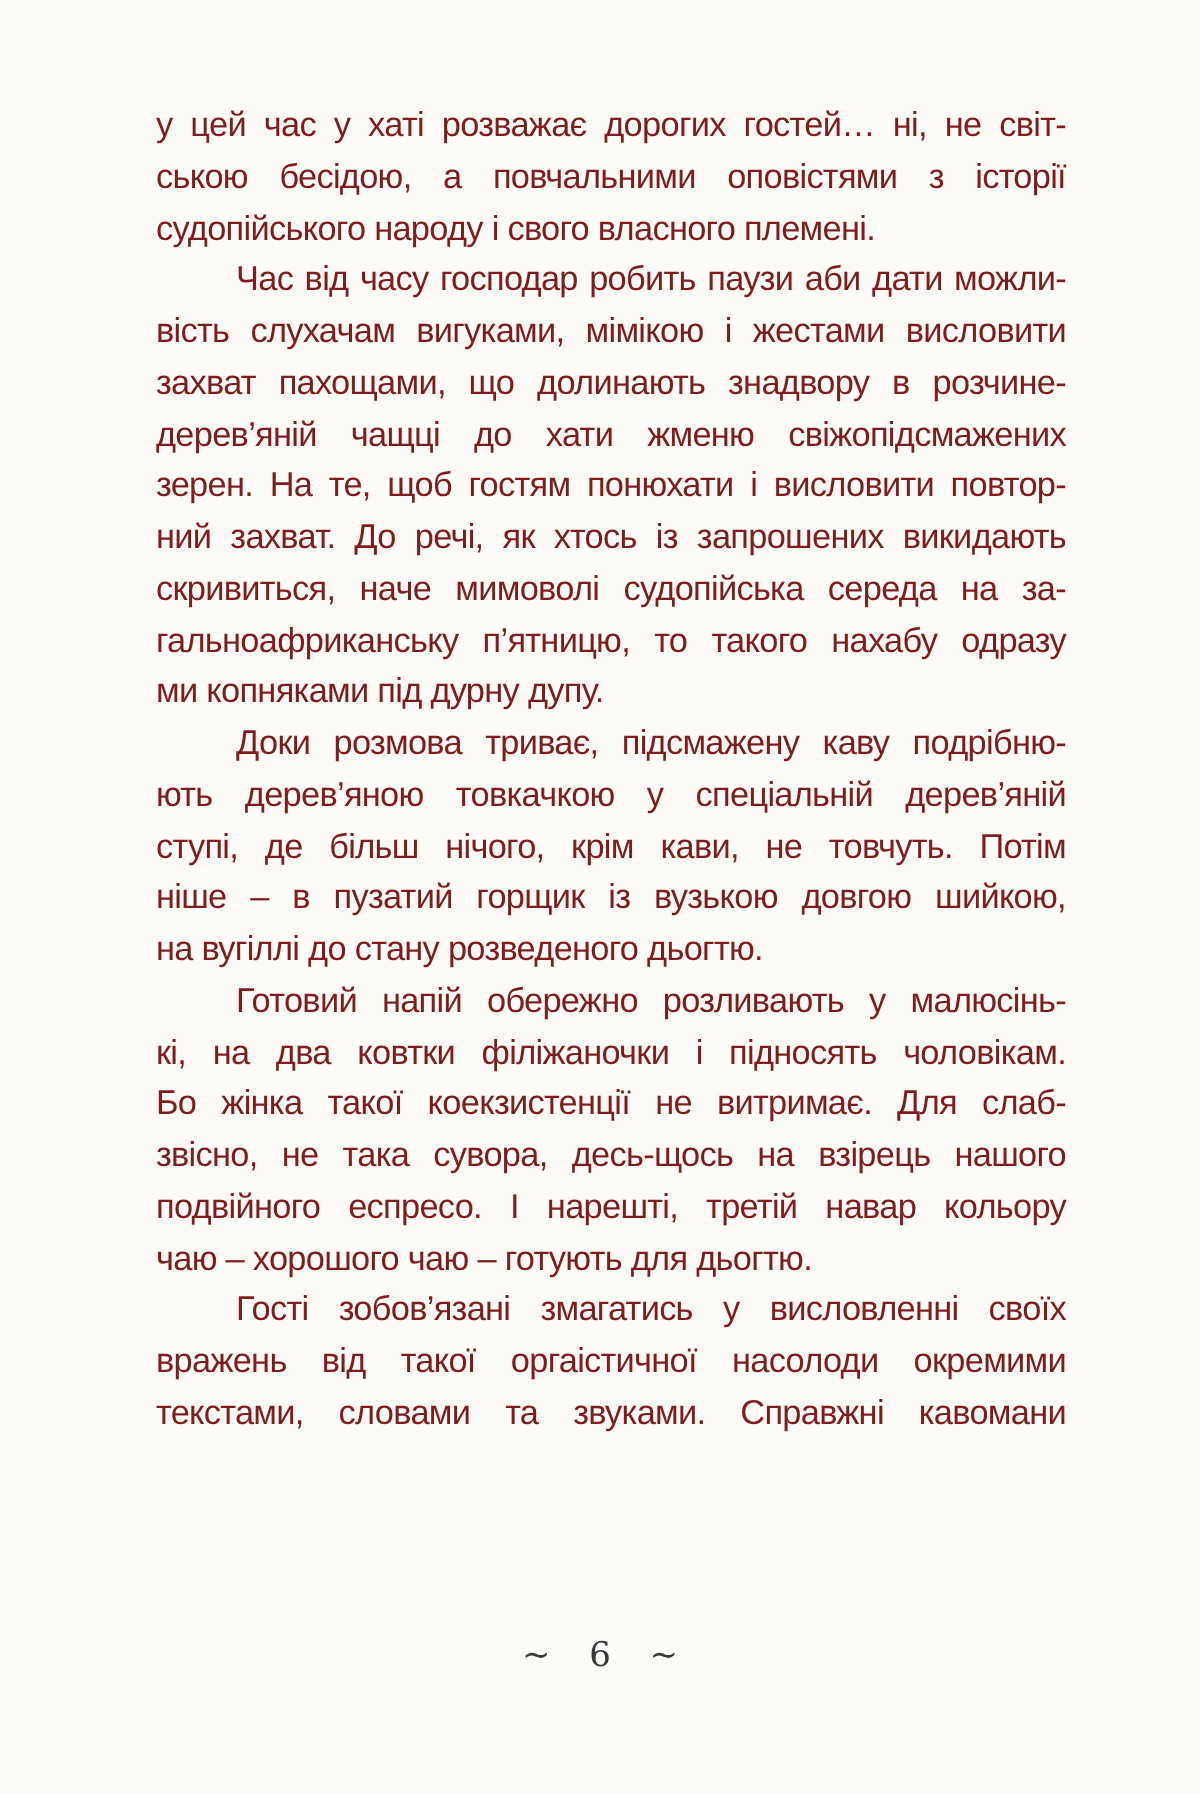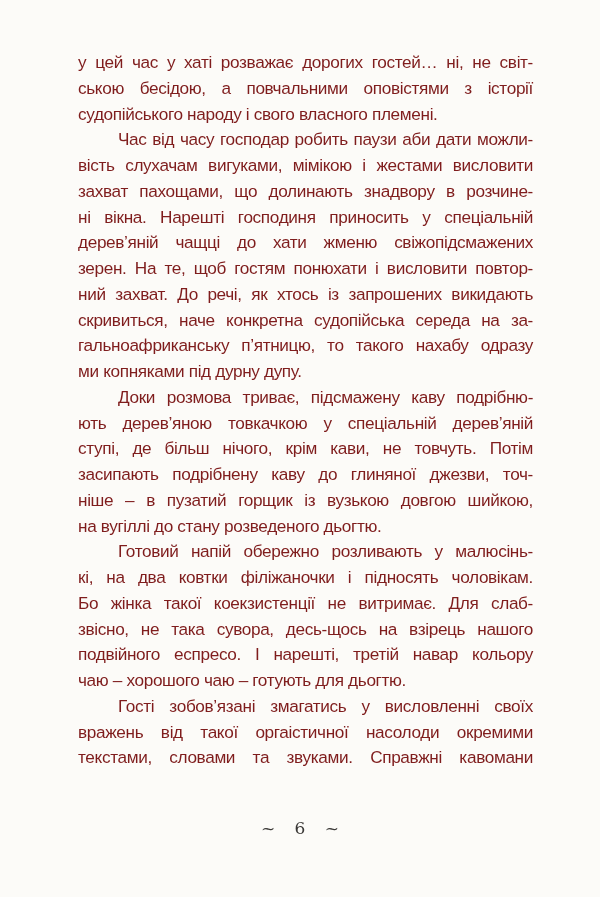--- a/index.html
+++ b/index.html
@@ -66,34 +66,32 @@
     <div>
       <span class="line">у цей час у хаті розважає дорогих гостей… ні, не світ-</span>
       <span class="line">ською бесідою, а повчальними оповістями з історії</span>
       <span class="line last">судопійського народу і свого власного племені.</span>
     </div>
 
     <div>
       <span class="line indent">Час від часу господар робить паузи аби дати можли-</span>
       <span class="line">вість слухачам вигуками, мімікою і жестами висловити</span>
       <span class="line">захват пахощами, що долинають знадвору в розчине-</span>
-      <span class="line">ні вікна. Нарешті господиня приносить у спеціальній</span>
       <span class="line">дерев’яній чащці до хати жменю свіжопідсмажених</span>
       <span class="line">зерен. На те, щоб гостям понюхати і висловити повтор-</span>
       <span class="line">ний захват. До речі, як хтось із запрошених викидають</span>
-      <span class="line">скривиться, наче конкретна судопійська середа на за-</span>
+      <span class="line">скривиться, наче мимоволі судопійська середа на за-</span>
       <span class="line">гальноафриканську п’ятницю, то такого нахабу одразу</span>
       <span class="line last">ми копняками під дурну дупу.</span>
     </div>
 
     <div>
       <span class="line indent">Доки розмова триває, підсмажену каву подрібню-</span>
       <span class="line">ють дерев’яною товкачкою у спеціальній дерев’яній</span>
       <span class="line">ступі, де більш нічого, крім кави, не товчуть. Потім</span>
-      <span class="line">засипають подрібнену каву до глиняної джезви, точ-</span>
       <span class="line">ніше – в пузатий горщик із вузькою довгою шийкою,</span>
       <span class="line last">на вугіллі до стану розведеного дьогтю.</span>
     </div>
 
     <div>
       <span class="line indent">Готовий напій обережно розливають у малюсінь-</span>
       <span class="line">кі, на два ковтки філіжаночки і підносять чоловікам.</span>
       <span class="line">Бо жінка такої коекзистенції не витримає. Для слаб-</span>
       <span class="line">звісно, не така сувора, десь-щось на взірець нашого</span>
       <span class="line">подвійного еспресо. І нарешті, третій навар кольору</span>

